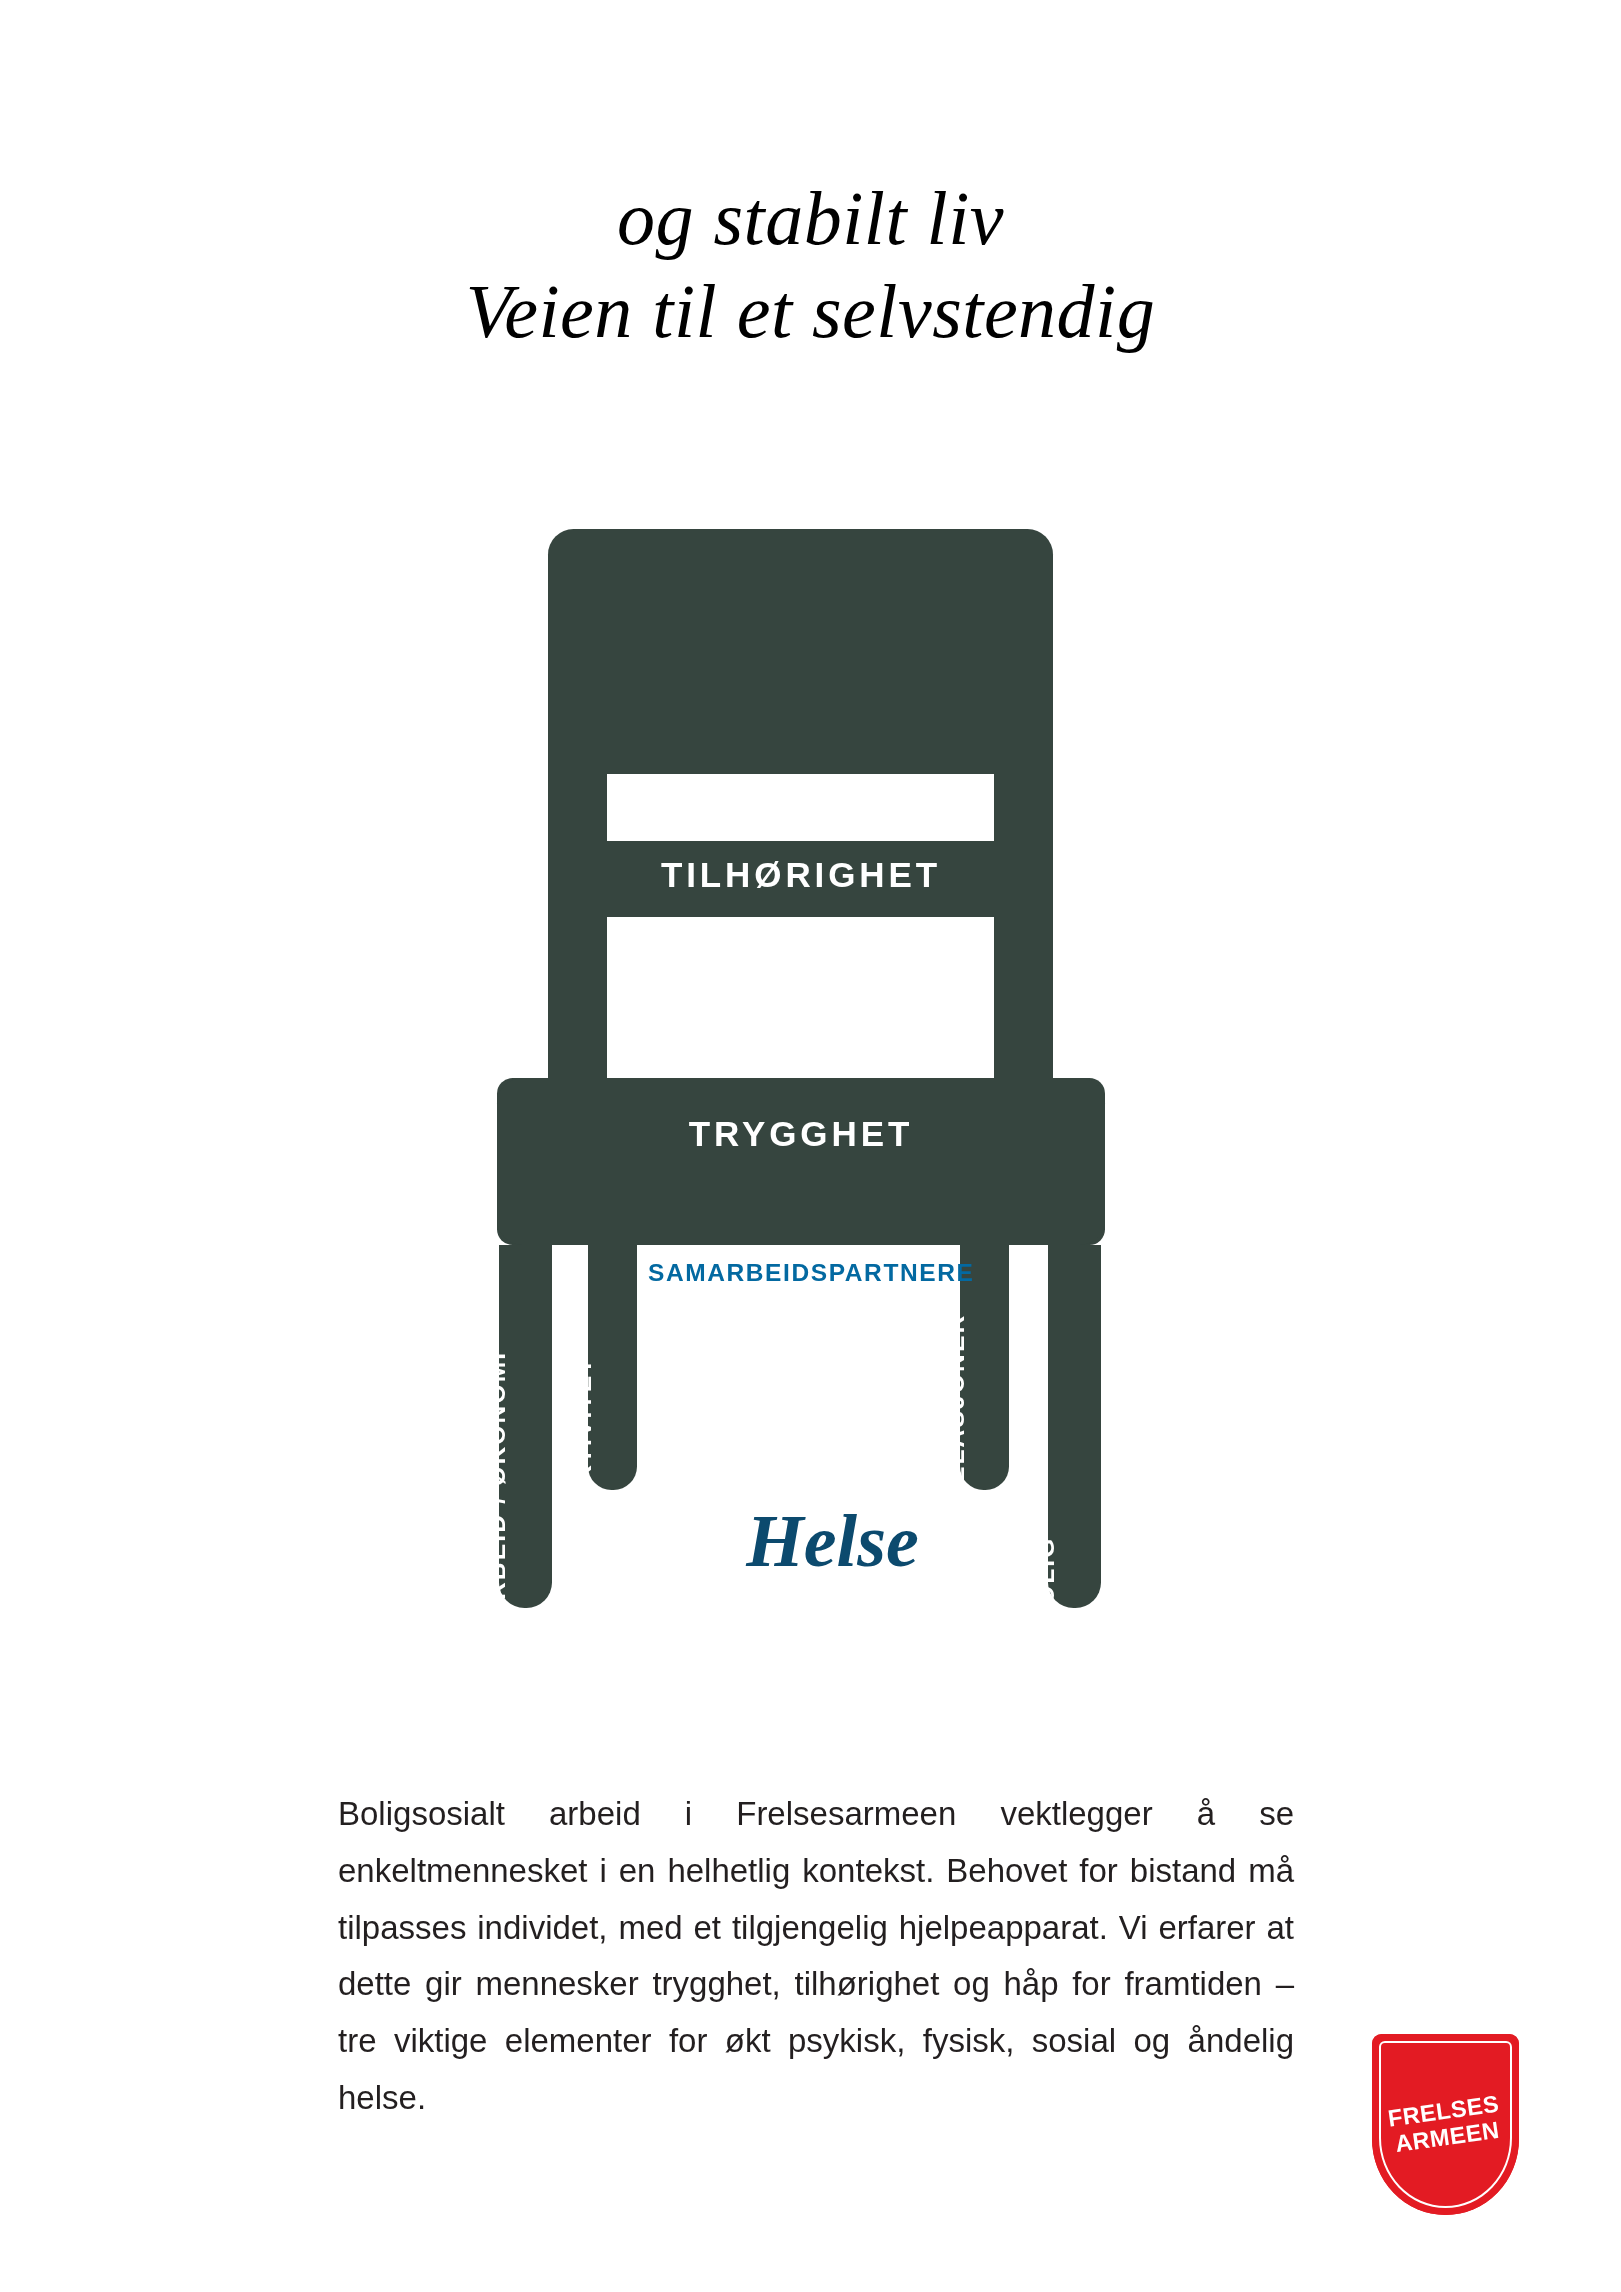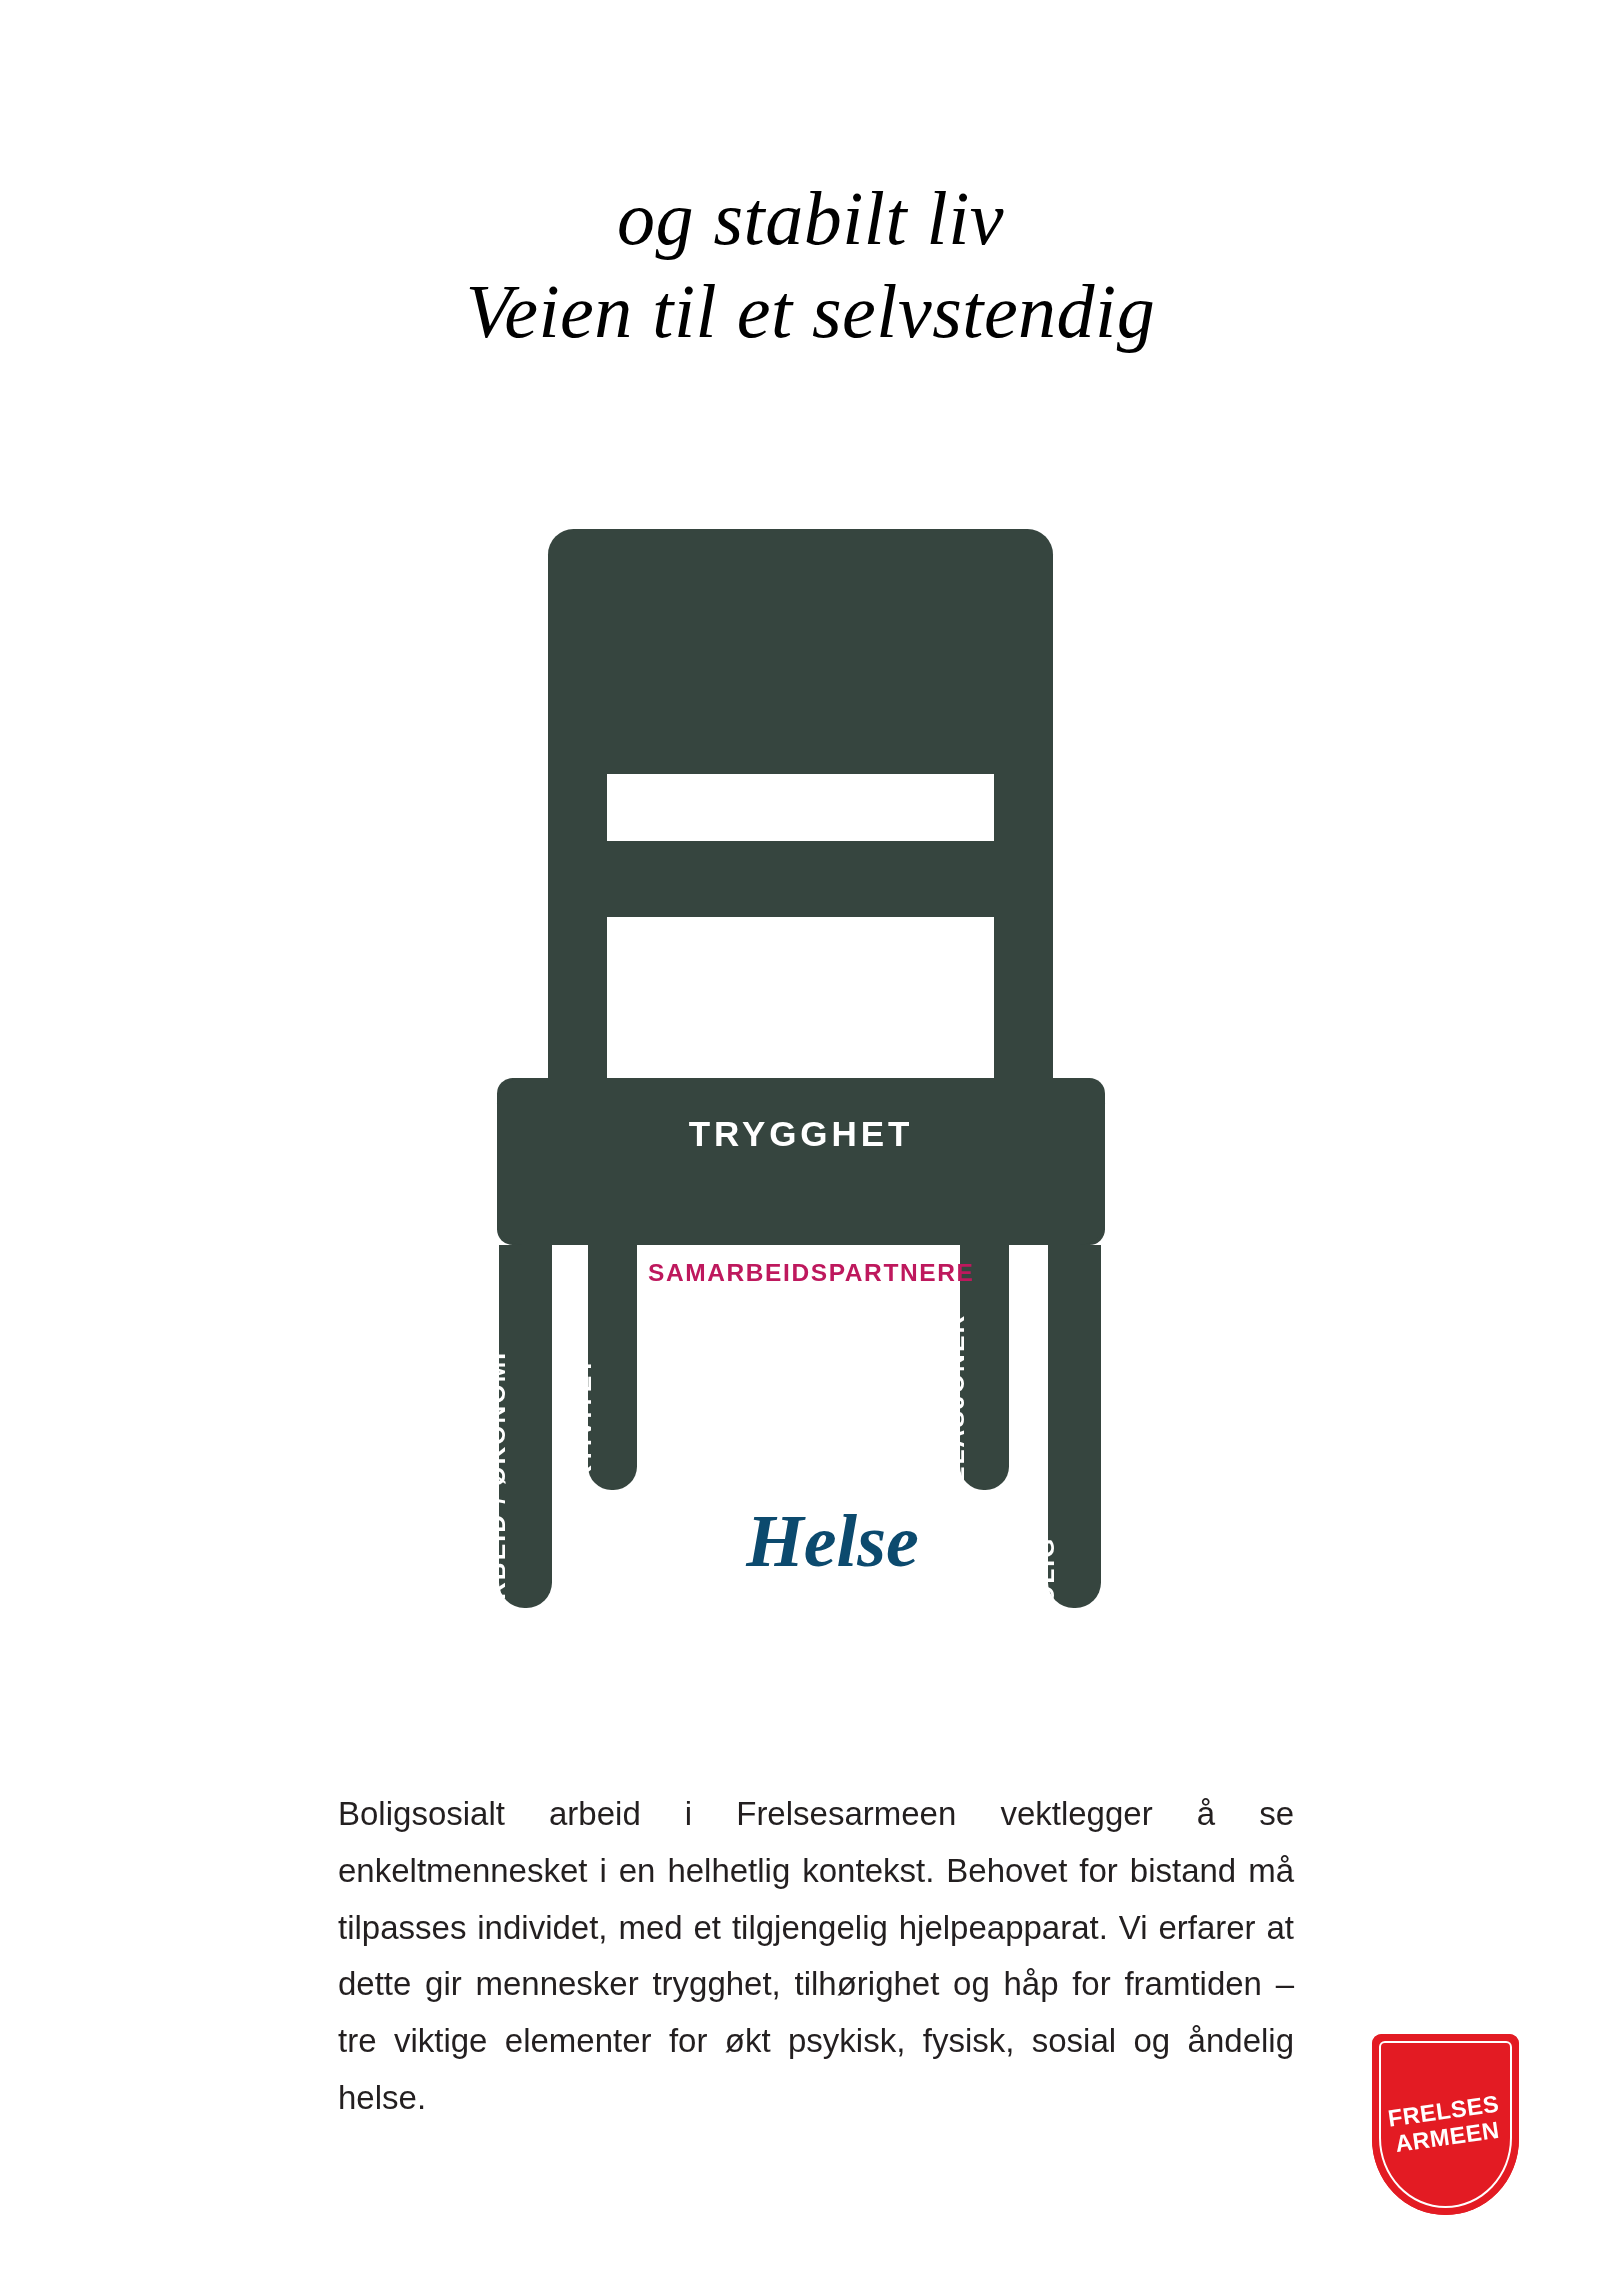--- a/index.html
+++ b/index.html
@@ -154,21 +154,21 @@
   }
   .lbl-trygghet {
     left: 0; top: 585px; width: 662px;
     text-align: center;
     font-size: 35px;
     letter-spacing: 3.9px;
   }
 
   .lbl-dark {
     position: absolute;
-    color: #be185d;
+    color: #0369a1;
     font-weight: 700;
     white-space: nowrap;
   }
   .lbl-samarbeid {
     left: 178px;
     top: 730px;
     font-size: 24.5px;
     letter-spacing: 1.6px;
   }
 
@@ -281,20 +281,21 @@
 
     <div class="dark seat"></div>
     <div class="dark seat-left-round"></div>
     <div class="dark seat-right-round"></div>
 
     <div class="dark leg-far-left"></div>
     <div class="dark leg-inner-left"></div>
     <div class="dark leg-inner-right"></div>
     <div class="dark leg-far-right"></div>
 
+    <div class="lbl lbl-tilhorighet">TILHØRIGHET</div>
     <div class="lbl lbl-trygghet">TRYGGHET</div>
 
     <div class="lbl-dark lbl-samarbeid">SAMARBEIDSPARTNERE</div>
 
     <div class="vert v-arbeid">ARBEID / ØKONOMI</div>
     <div class="vert v-aktivitet">AKTIVITET</div>
     <div class="vert v-relasjoner">RELASJONER</div>
     <div class="vert v-bolig">BOLIG</div>
 
     <div class="helse">Helse</div>

